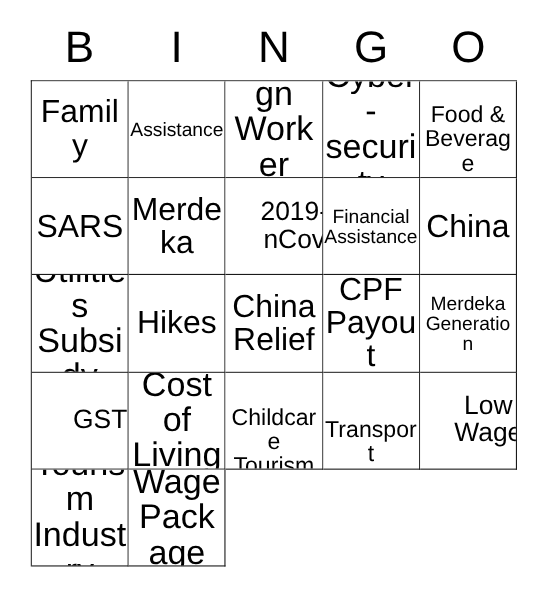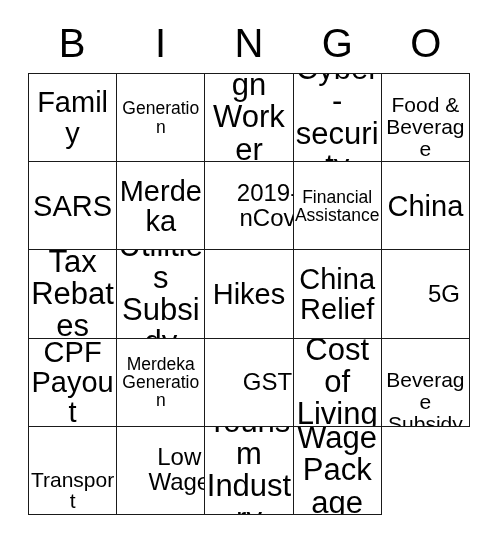--- a/index.html
+++ b/index.html
@@ -99,21 +99,21 @@
     <div class="bingo-header-letter">N</div>
     <div class="bingo-header-letter">G</div>
     <div class="bingo-header-letter">O</div>
   </div>
 
   <div class="bingo-grid" id="bingo-grid">
       <div class="bingo-cell">
         <span class="bingo-cell-text fs-xl">Family</span>
       </div>
       <div class="bingo-cell">
-        <span class="bingo-cell-text fs-s">Generation</span>
+        <span class="bingo-cell-text fs-s">Assistance</span>
       </div>
       <div class="bingo-cell">
         <span class="bingo-cell-text fs-l">Foreign Worker Levy</span>
       </div>
       <div class="bingo-cell">
         <span class="bingo-cell-text fs-l">Cyber-security</span>
       </div>
       <div class="bingo-cell">
         <span class="bingo-cell-text fs-m">Food &amp; Beverage Industry</span>
       </div>
@@ -126,48 +126,42 @@
       <div class="bingo-cell">
         <span class="bingo-cell-text fs-xxl">2019-nCov</span>
       </div>
       <div class="bingo-cell">
         <span class="bingo-cell-text fs-s">Financial Assistance</span>
       </div>
       <div class="bingo-cell">
         <span class="bingo-cell-text fs-xl">China</span>
       </div>
       <div class="bingo-cell">
-        <span class="bingo-cell-text fs-l">Tax Rebates</span>
-      </div>
-      <div class="bingo-cell">
         <span class="bingo-cell-text fs-l">Utilities Subsidy</span>
       </div>
       <div class="bingo-cell">
         <span class="bingo-cell-text fs-xl">Hikes</span>
       </div>
       <div class="bingo-cell">
         <span class="bingo-cell-text fs-xl">China Relief</span>
-      </div>
-      <div class="bingo-cell">
-        <span class="bingo-cell-text fs-xxl">5G</span>
       </div>
       <div class="bingo-cell">
         <span class="bingo-cell-text fs-xl">CPF Payout</span>
       </div>
       <div class="bingo-cell">
         <span class="bingo-cell-text fs-s">Merdeka Generation</span>
       </div>
       <div class="bingo-cell">
         <span class="bingo-cell-text fs-xxl">GST</span>
       </div>
       <div class="bingo-cell">
         <span class="bingo-cell-text fs-l">Cost of Living</span>
       </div>
       <div class="bingo-cell">
-        <span class="bingo-cell-text fs-m">Beverage Subsidy</span>
+        <span class="bingo-cell-text fs-m">Childcare Tourism</span>
       </div>
       <div class="bingo-cell">
         <span class="bingo-cell-text fs-m">Transport</span>
       </div>
       <div class="bingo-cell">
         <span class="bingo-cell-text fs-xxl">Low Wage</span>
       </div>
       <div class="bingo-cell">
         <span class="bingo-cell-text fs-l">Tourism Industry</span>
       </div>

